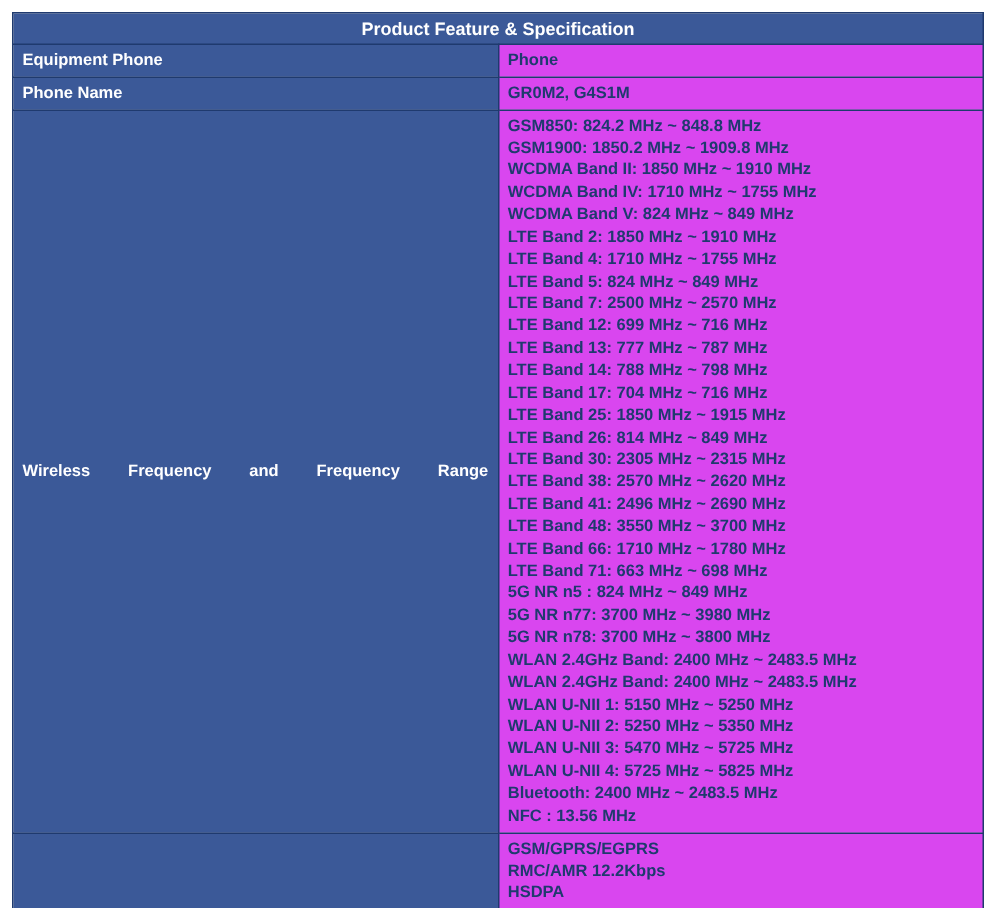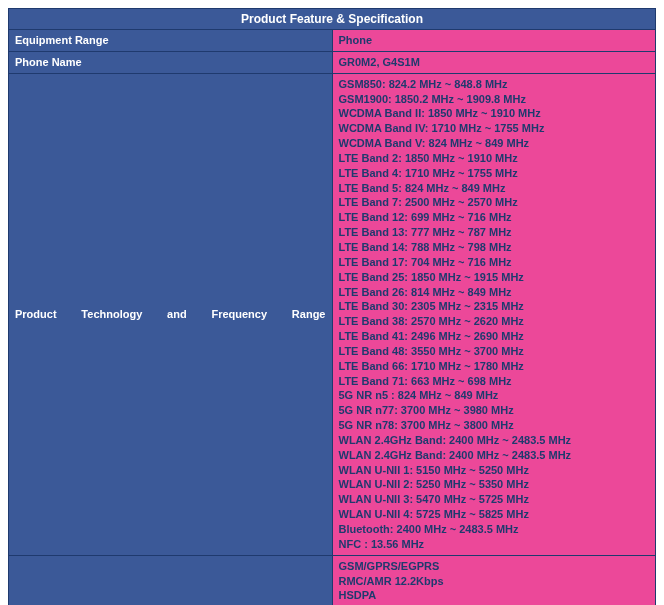--- a/index.html
+++ b/index.html
@@ -35,43 +35,43 @@
     .label-cell {
       background: #3b5998;
       color: #ffffff;
       width: 170px;
     }
     .label-cell.justified {
       text-align: justify;
       text-align-last: justify;
     }
     .value-cell {
-      background: #ec4899;
+      background: #d946ef;
       color: #1f3a6e;
       margin-top: 28px;
     }
   </style>
 </head>
 <body>
 
 <table class="spec-table">
   <tbody>
       <tr>
     <th colspan="2">Product Feature &amp; Specification</th>
   </tr>
   <tr>
-    <td class="label-cell">Equipment Range</td>
+    <td class="label-cell">Equipment Phone</td>
     <td class="value-cell">Phone</td>
   </tr>
   <tr>
     <td class="label-cell">Phone Name</td>
     <td class="value-cell">GR0M2, G4S1M</td>
   </tr>
   <tr>
-    <td class="label-cell justified">Product Technology and Frequency Range</td>
+    <td class="label-cell justified">Wireless Frequency and Frequency Range</td>
     <td class="value-cell">GSM850: 824.2 MHz ~ 848.8 MHz<br>GSM1900: 1850.2 MHz ~ 1909.8 MHz<br>WCDMA Band II: 1850 MHz ~ 1910 MHz<br>WCDMA Band IV: 1710 MHz ~ 1755 MHz<br>WCDMA Band V: 824 MHz ~ 849 MHz<br>LTE Band 2: 1850 MHz ~ 1910 MHz<br>LTE Band 4: 1710 MHz ~ 1755 MHz<br>LTE Band 5: 824 MHz ~ 849 MHz<br>LTE Band 7: 2500 MHz ~ 2570 MHz<br>LTE Band 12: 699 MHz ~ 716 MHz<br>LTE Band 13: 777 MHz ~ 787 MHz<br>LTE Band 14: 788 MHz ~ 798 MHz<br>LTE Band 17: 704 MHz ~ 716 MHz<br>LTE Band 25: 1850 MHz ~ 1915 MHz<br>LTE Band 26: 814 MHz ~ 849 MHz<br>LTE Band 30: 2305 MHz ~ 2315 MHz<br>LTE Band 38: 2570 MHz ~ 2620 MHz<br>LTE Band 41: 2496 MHz ~ 2690 MHz<br>LTE Band 48: 3550 MHz ~ 3700 MHz<br>LTE Band 66: 1710 MHz ~ 1780 MHz<br>LTE Band 71: 663 MHz ~ 698 MHz<br>5G NR n5 : 824 MHz ~ 849 MHz<br>5G NR n77: 3700 MHz ~ 3980 MHz<br>5G NR n78: 3700 MHz ~ 3800 MHz<br>WLAN 2.4GHz Band: 2400 MHz ~ 2483.5 MHz<br>WLAN 2.4GHz Band: 2400 MHz ~ 2483.5 MHz<br>WLAN U-NII 1: 5150 MHz ~ 5250 MHz<br>WLAN U-NII 2: 5250 MHz ~ 5350 MHz<br>WLAN U-NII 3: 5470 MHz ~ 5725 MHz<br>WLAN U-NII 4: 5725 MHz ~ 5825 MHz<br>Bluetooth: 2400 MHz ~ 2483.5 MHz<br>NFC : 13.56 MHz</td>
   </tr>
   <tr>
     <td class="label-cell">Mode</td>
     <td class="value-cell">GSM/GPRS/EGPRS<br>RMC/AMR 12.2Kbps<br>HSDPA<br>HSUPA<br>DC-HSDPA<br>LTE: QPSK, 16QAM, 64QAM<br>5G NR: DFT-s-OFDM/CP-OFDM, Pi/2 BPSK/QPSK/16QAM/64QAM/256QAM<br>WLAN: 802.11a/b/g/n/ac HT20/HT40/VHT20/VHT40/VHT80<br>Bluetooth BR/EDR/LE<br>NFC:ASK</td>
   </tr>
 </tbody>
   </table>
 
 </body></html>

